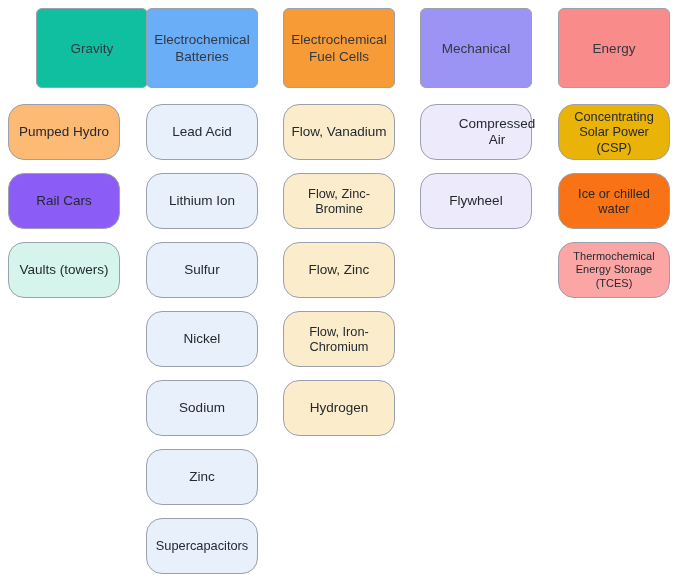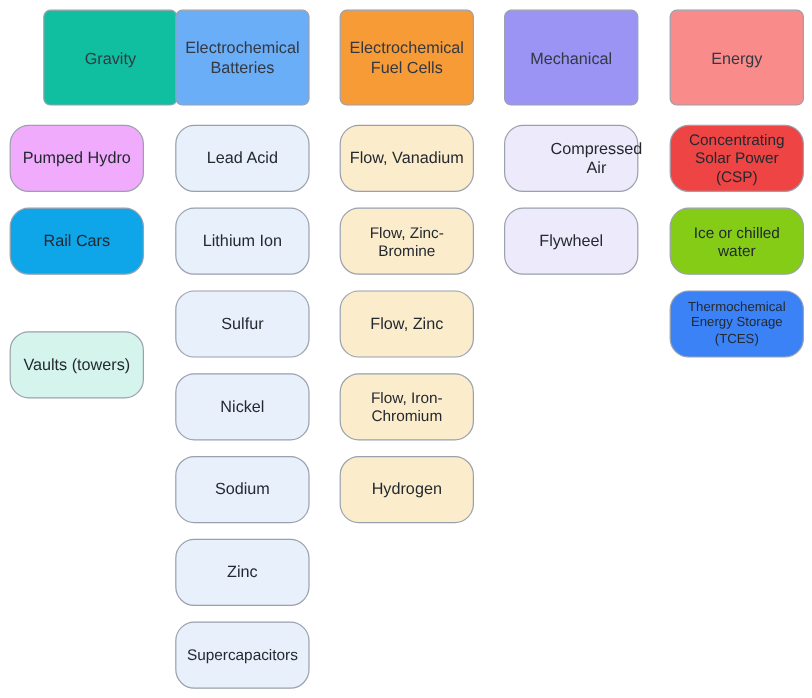--- a/index.html
+++ b/index.html
@@ -74,23 +74,23 @@
   .col-3 { left: 420px; }
   .col-4 { left: 558px; }
 </style>
 </head>
 <body>
 
 <div id="diagram">
     <div class="column col-0">
       <div class="header-box" style="background: rgb(15, 191, 160); border-color: rgb(154, 160, 173); margin-left: 28px;">Gravity</div>
       <div class="pill-stack">
-        <div class="pill" style="background: #f0abfc; border-color: rgb(154, 160, 173);">Pumped Hydro</div>
-        <div class="pill" style="background: #0ea5e9; border-color: rgb(154, 160, 173);">Rail Cars</div>
-        <div class="pill" style="background: rgb(213, 245, 236); border-color: rgb(154, 160, 173); margin-top: 34px;">Vaults (towers)</div>
+        <div class="pill" style="background: #fdba74; border-color: rgb(154, 160, 173);">Pumped Hydro</div>
+        <div class="pill" style="background: #8b5cf6; border-color: rgb(154, 160, 173);">Rail Cars</div>
+        <div class="pill" style="background: rgb(213, 245, 236); border-color: rgb(154, 160, 173);">Vaults (towers)</div>
       </div>
     </div>
     <div class="column col-1">
       <div class="header-box" style="background: rgb(106, 174, 247); border-color: rgb(154, 160, 173);">Electrochemical Batteries</div>
       <div class="pill-stack">
         <div class="pill" style="background: rgb(232, 240, 252); border-color: rgb(154, 160, 173);">Lead Acid</div>
         <div class="pill" style="background: rgb(232, 240, 252); border-color: rgb(154, 160, 173);">Lithium Ion</div>
         <div class="pill" style="background: rgb(232, 240, 252); border-color: rgb(154, 160, 173);">Sulfur</div>
         <div class="pill" style="background: rgb(232, 240, 252); border-color: rgb(154, 160, 173);">Nickel</div>
         <div class="pill" style="background: rgb(232, 240, 252); border-color: rgb(154, 160, 173);">Sodium</div>
@@ -111,18 +111,18 @@
     <div class="column col-3">
       <div class="header-box" style="background: rgb(155, 148, 245); border-color: rgb(154, 160, 173);">Mechanical</div>
       <div class="pill-stack">
         <div class="pill" style="background: rgb(237, 235, 251); border-color: rgb(154, 160, 173); padding-left: 47px;">Compressed Air</div>
         <div class="pill" style="background: rgb(237, 235, 251); border-color: rgb(154, 160, 173);">Flywheel</div>
       </div>
     </div>
     <div class="column col-4">
       <div class="header-box" style="background: rgb(249, 139, 139); border-color: rgb(154, 160, 173);">Energy</div>
       <div class="pill-stack">
-        <div class="pill tight-text" style="background: #ef4444; border-color: rgb(154, 160, 173);">Concentrating Solar Power (CSP)</div>
-        <div class="pill tight-text" style="background: #84cc16; border-color: rgb(154, 160, 173);">Ice or chilled water</div>
-        <div class="pill small-text" style="background: #3b82f6; border-color: rgb(154, 160, 173);">Thermochemical Energy Storage (TCES)</div>
+        <div class="pill tight-text" style="background: #eab308; border-color: rgb(154, 160, 173);">Concentrating Solar Power (CSP)</div>
+        <div class="pill tight-text" style="background: #f97316; border-color: rgb(154, 160, 173);">Ice or chilled water</div>
+        <div class="pill small-text" style="background: #fca5a5; border-color: rgb(154, 160, 173);">Thermochemical Energy Storage (TCES)</div>
       </div>
     </div>
   </div>
 
 </body></html>

